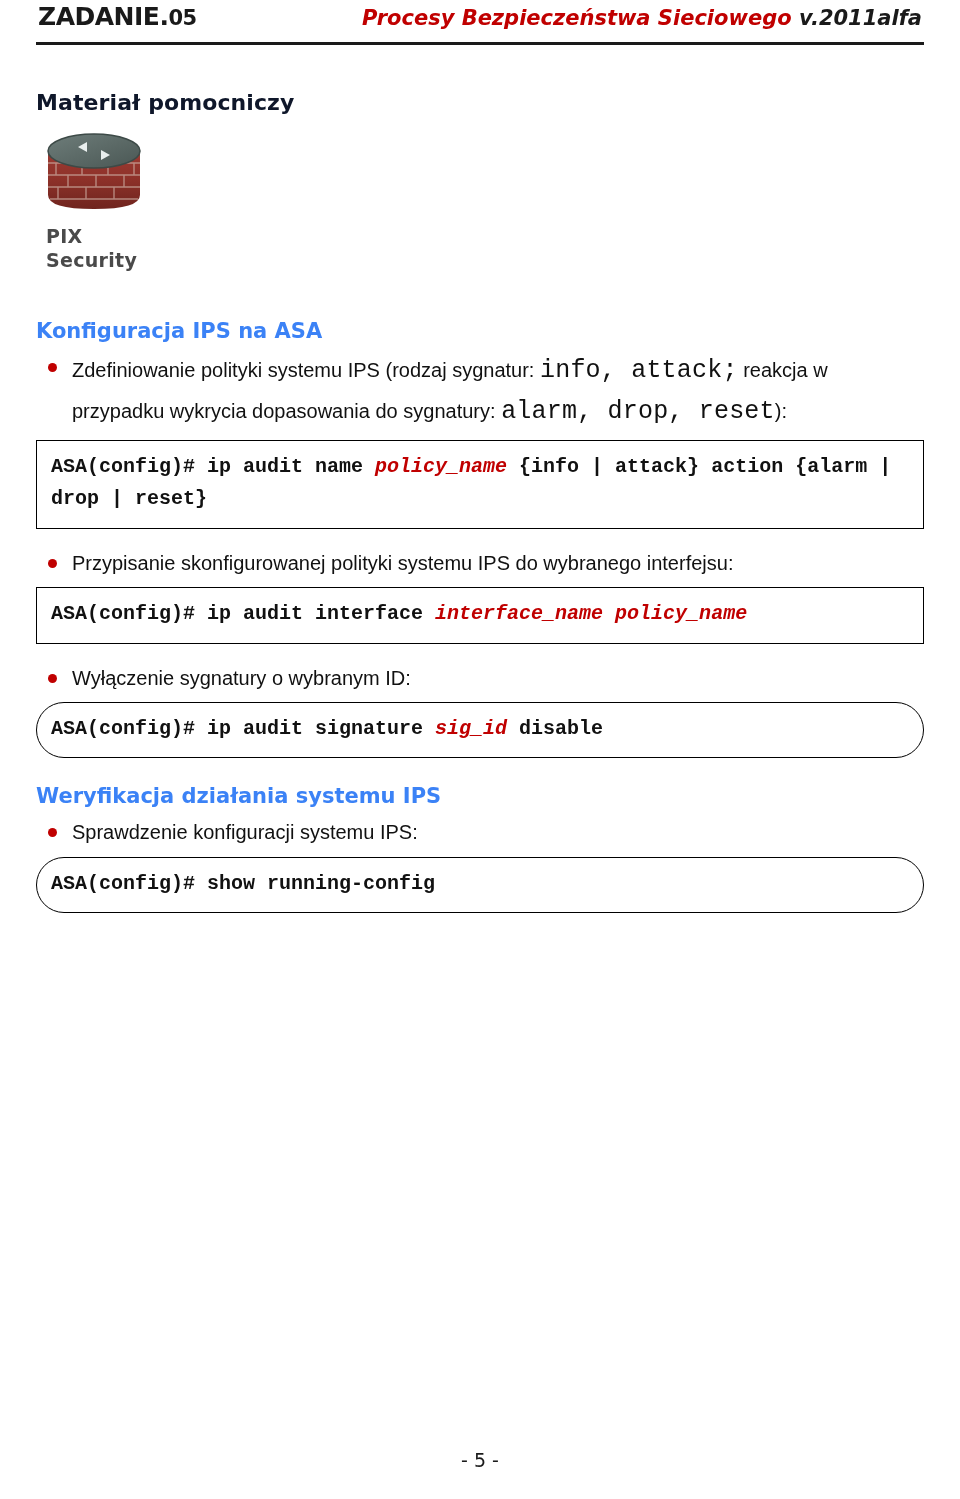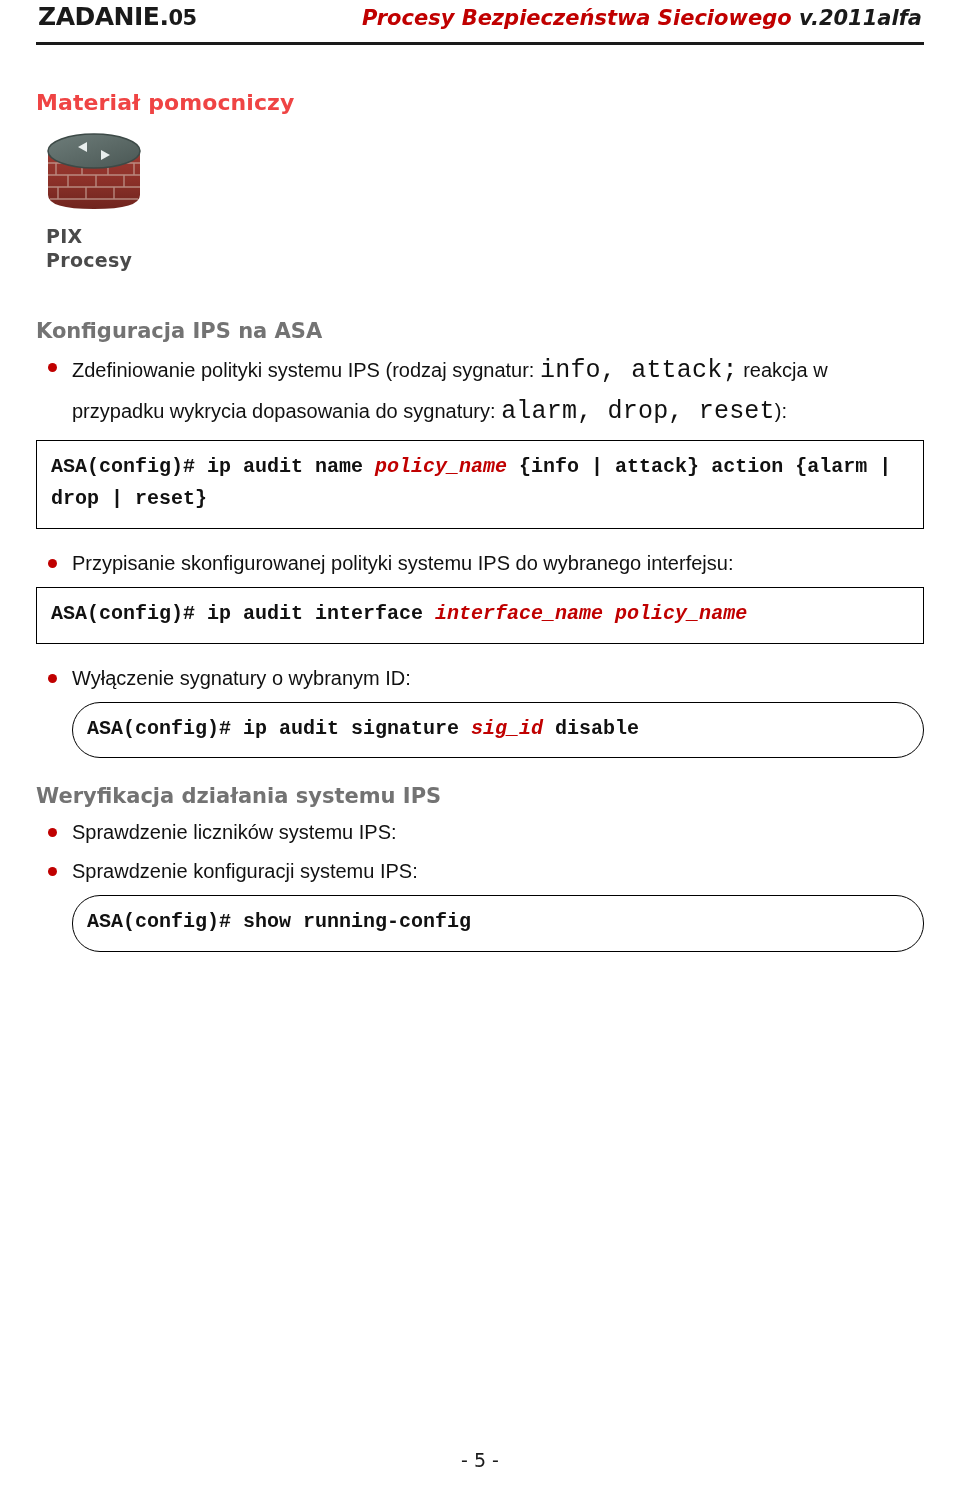--- a/index.html
+++ b/index.html
@@ -64,21 +64,21 @@
   }
 
   
   .content {
     padding-top: 44px;
   }
   h1.section-title {
     font-family: "DejaVu Sans", sans-serif;
     font-size: 22px;
     font-weight: bold;
-    color: #ef4444;
+    color: #0f172a;
     margin: 0 0 14px 0;
     letter-spacing: 0.1px;
   }
 
   
   .pix-graphic {
     width: 120px;
     height: 160px;
     position: relative;
     margin: 14px 0 30px 6px;
@@ -99,21 +99,21 @@
     font-size: 19px;
     line-height: 1.25;
     color: #4a4a4a;
     letter-spacing: 0.3px;
   }
 
   h2.sub-title {
     font-family: "DejaVu Sans", sans-serif;
     font-size: 21px;
     font-weight: bold;
-    color: #737373;
+    color: #3b82f6;
     margin: 0 0 8px 0;
   }
   h2.sub-title.spaced {
     margin-top: 26px;
   }
 
   ul.bullets {
     list-style: none;
     margin: 0;
     padding: 0;
@@ -157,21 +157,20 @@
     color: #111111;
     white-space: pre-wrap;
     word-break: break-word;
   }
   .code .var {
     color: #C00000;
     font-style: italic;
   }
 
   .inline-code-block {
-    margin-left: 36px;
     border-radius: 28px;
   }
 
   
   .footer {
     position: absolute;
     left: 0;
     right: 0;
     bottom: 28px;
     text-align: center;
@@ -233,21 +232,21 @@
 
         <ellipse cx="52" cy="22" rx="46" ry="17" fill="url(#topgrad)" stroke="#3d4a47" stroke-width="1.5"></ellipse>
 
         <g fill="#e9efee">
           <path d="M36 18 L45 13 L45 23 Z"></path>
           <path d="M68 26 L59 31 L59 21 Z"></path>
         </g>
       </svg>
       <div class="pix-label">
         <div>PIX</div>
-        <div>Procesy</div>
+        <div>Security</div>
       </div>
     </div>
 
     <h2 class="sub-title">Konfiguracja IPS na ASA</h2>
 
     <ul class="bullets">
       <li class="bullet"><span>Zdefiniowanie polityki systemu IPS (rodzaj sygnatur: </span><span class="mono">info, attack;</span><span> reakcja w przypadku wykrycia dopasowania do sygnatury: </span><span class="mono">alarm, drop, reset</span><span>):</span></li>
     </ul>
 
     <div class="codebox">
@@ -265,23 +264,20 @@
     <ul class="bullets">
       <li class="bullet"><span>Wyłączenie sygnatury o wybranym ID:</span></li>
     </ul>
 
     <div class="codebox inline-code-block">
       <div class="code"><span>ASA(config)# ip audit signature </span><span class="var">sig_id</span><span> disable</span></div>
     </div>
 
     <h2 class="sub-title spaced">Weryfikacja działania systemu IPS</h2>
 
-    <ul class="bullets">
-      <li class="bullet"><span>Sprawdzenie liczników systemu IPS:</span></li>
-    </ul>
 
 
     <ul class="bullets">
       <li class="bullet"><span>Sprawdzenie konfiguracji systemu IPS:</span></li>
     </ul>
 
     <div class="codebox inline-code-block">
       <div class="code">ASA(config)# show running-config</div>
     </div>
 

